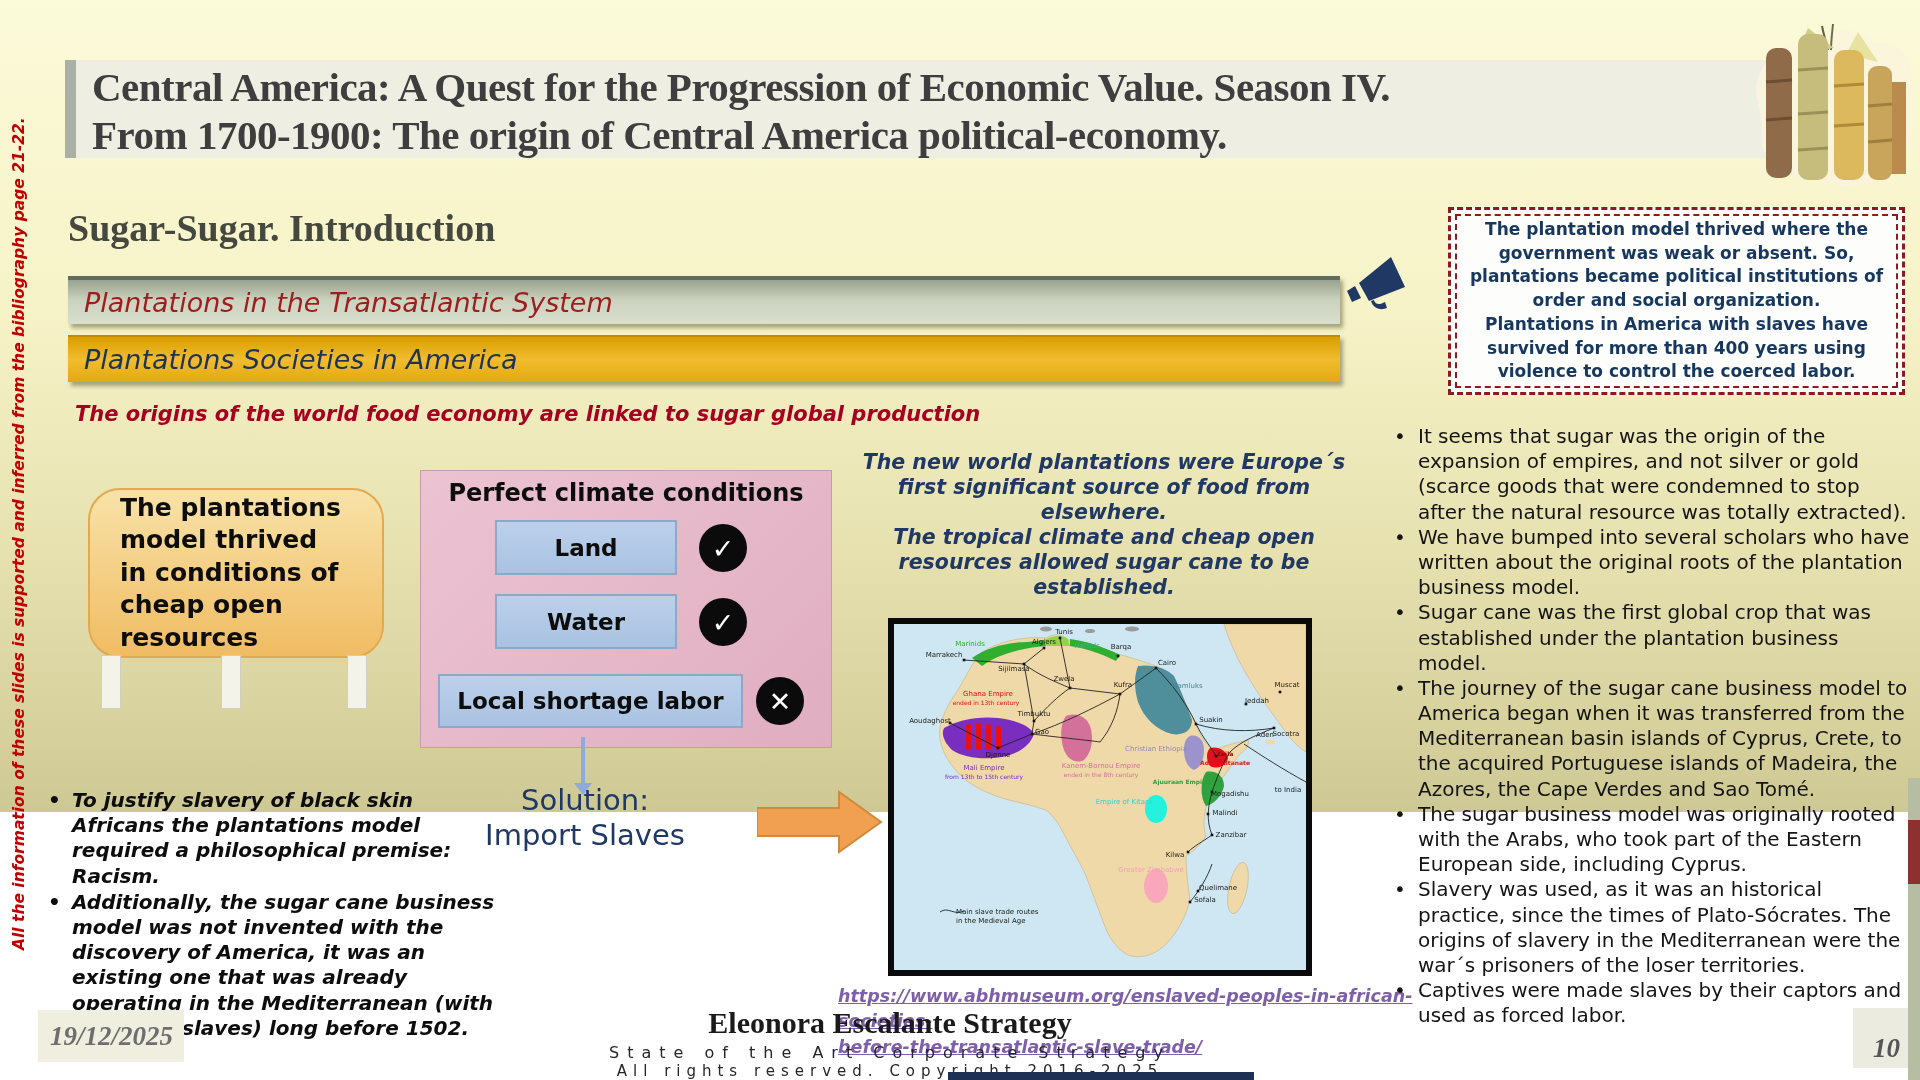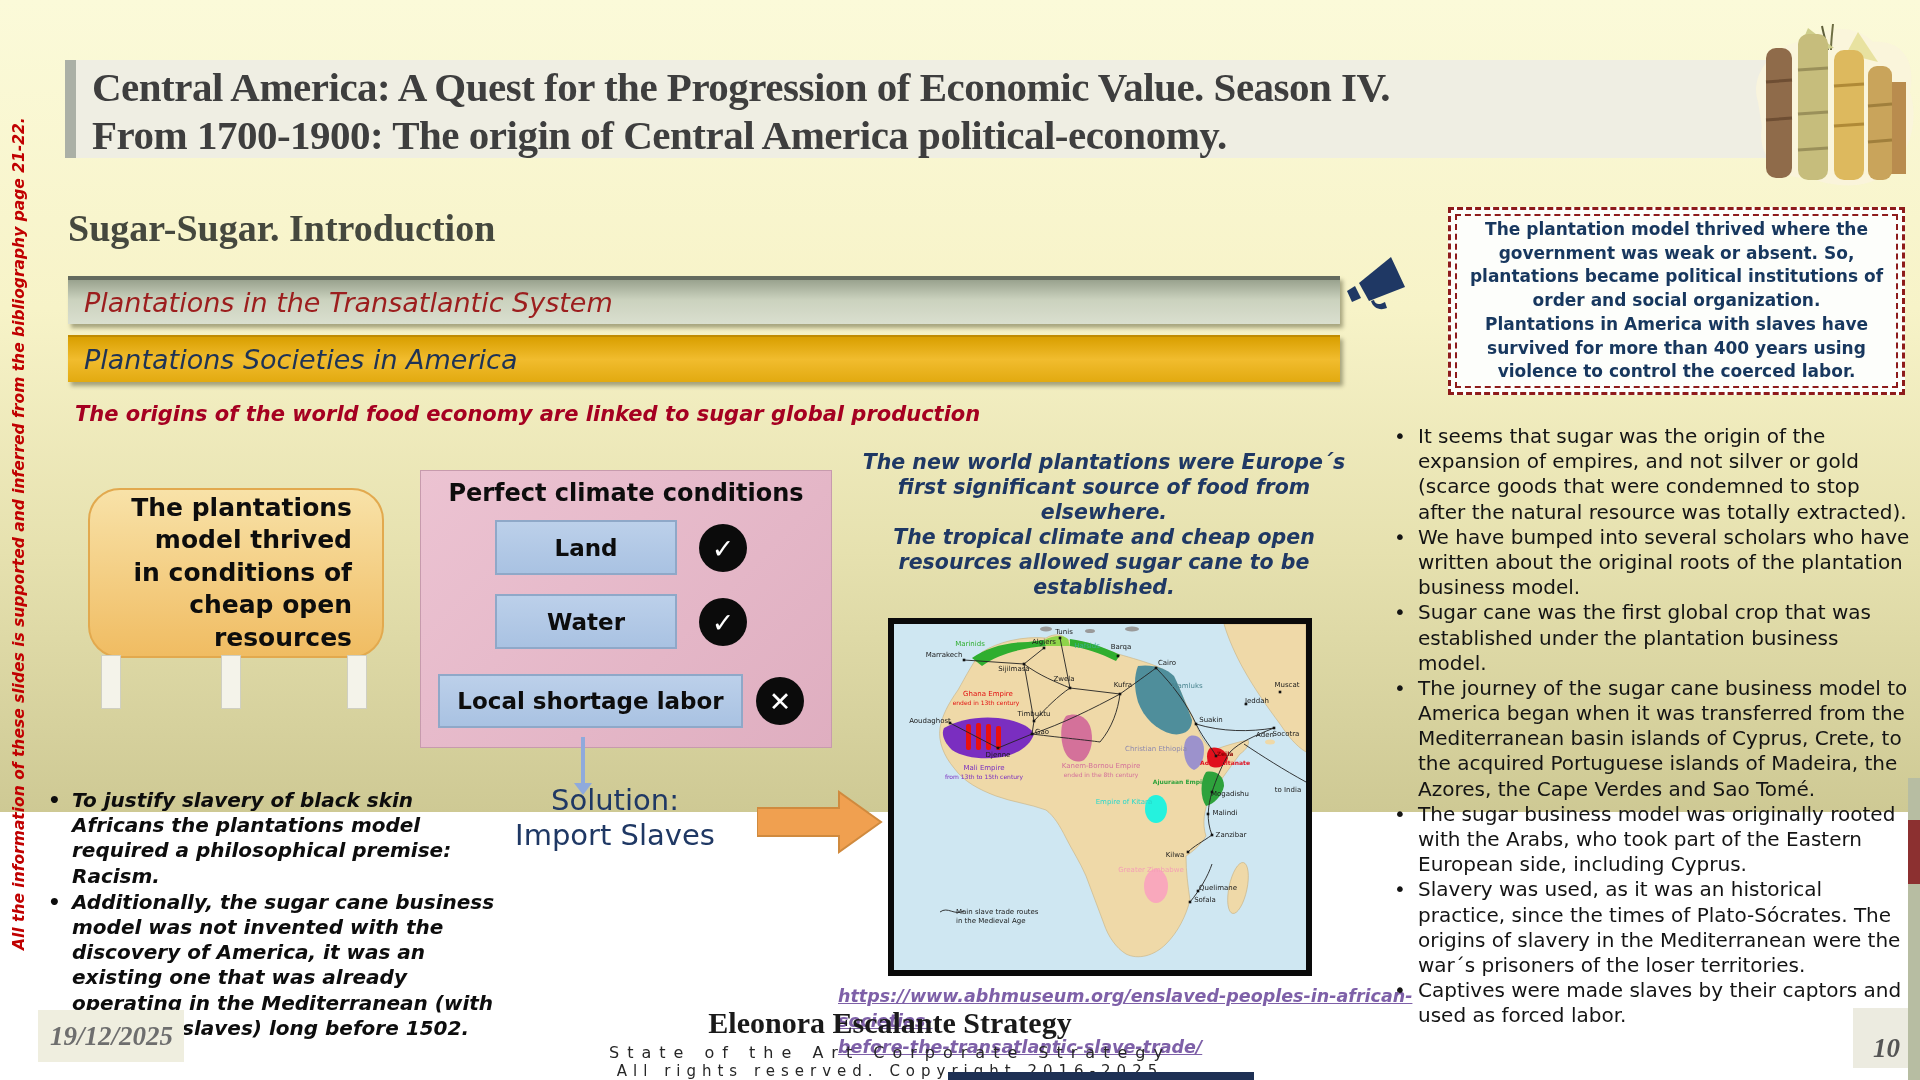--- a/index.html
+++ b/index.html
@@ -24,21 +24,21 @@
     border-top:2px solid #C08B00;color:#1E3356;}
 
   .tagline{position:absolute;left:75px;top:402px;color:#A50021;font-weight:bold;font-style:italic;font-size:21px;}
 
   .side-note{position:absolute;left:10px;top:950px;width:880px;transform:rotate(-90deg);
     transform-origin:0 0;color:#C00000;font-weight:bold;font-style:italic;font-size:15.5px;}
 
   
   .plantation-box{position:absolute;left:88px;top:488px;width:296px;height:170px;border-radius:32px;
     background:linear-gradient(180deg,#F8E2A8,#F0BC62);border:2px solid #E2A94E;box-sizing:border-box;
-    display:flex;align-items:center;justify-content:center;text-align:right;
+    display:flex;align-items:center;justify-content:center;text-align:left;
     font-weight:bold;font-size:25px;line-height:1.3;color:#0d0d0d;padding:0 30px;}
   .leg{position:absolute;width:20px;height:54px;background:#F4F3EA;border:1px solid #CFCFC2;box-sizing:border-box;}
   .leg1{left:101px;top:655px;} .leg2{left:221px;top:655px;} .leg3{left:347px;top:655px;}
   .lowcost-box{position:absolute;left:65px;top:705px;width:322px;height:56px;background:#C3CBB2;
     display:flex;align-items:center;padding-left:16px;box-sizing:border-box;font-size:37px;color:#111;}
 
   .left-bullets{position:absolute;left:44px;top:788px;width:452px;margin:0;padding:0;list-style:none;
     font-weight:bold;font-style:italic;font-size:20px;line-height:1.26;color:#0d0d0d;}
   .left-bullets li{position:relative;padding-left:28px;margin-bottom:1px;}
   .left-bullets li::before{content:"•";position:absolute;left:4px;top:0;}
@@ -53,21 +53,21 @@
   .c-land{left:74px;top:49px;width:182px;height:55px;}
   .c-water{left:74px;top:123px;width:182px;height:55px;}
   .c-labor{left:17px;top:203px;width:305px;height:54px;}
   .mark{position:absolute;width:48px;height:48px;border-radius:50%;background:#0B0B0B;color:#fff;
     display:flex;align-items:center;justify-content:center;font-size:27px;font-weight:bold;}
   .mark-land{left:278px;top:53px;} .mark-water{left:278px;top:127px;} .mark-labor{left:335px;top:206px;}
 
   .down-arrow{position:absolute;left:581px;top:737px;width:4px;height:46px;background:#8FAADC;}
   .down-arrow::after{content:"";position:absolute;left:-7px;top:46px;border:9px solid transparent;border-top:12px solid #8FAADC;}
 
-  .solution-text{position:absolute;left:498px;top:783px;width:234px;text-align:center;
+  .solution-text{position:absolute;left:468px;top:783px;width:234px;text-align:center;
     color:#1F3864;font-size:29px;line-height:1.2;}
   .orange-arrow{position:absolute;left:757px;top:790px;}
 
   
   .map-intro{position:absolute;left:858px;top:450px;width:492px;text-align:center;color:#1F3864;
     font-weight:bold;font-style:italic;font-size:20.5px;line-height:1.22;}
   .map-intro p{margin:0;}
   .map-figure{position:absolute;left:888px;top:618px;width:424px;height:358px;background:#CFE7F2;
     border:6px solid #0A0A0A;box-sizing:border-box;}
   .map-figure svg{display:block;width:100%;height:100%;}

